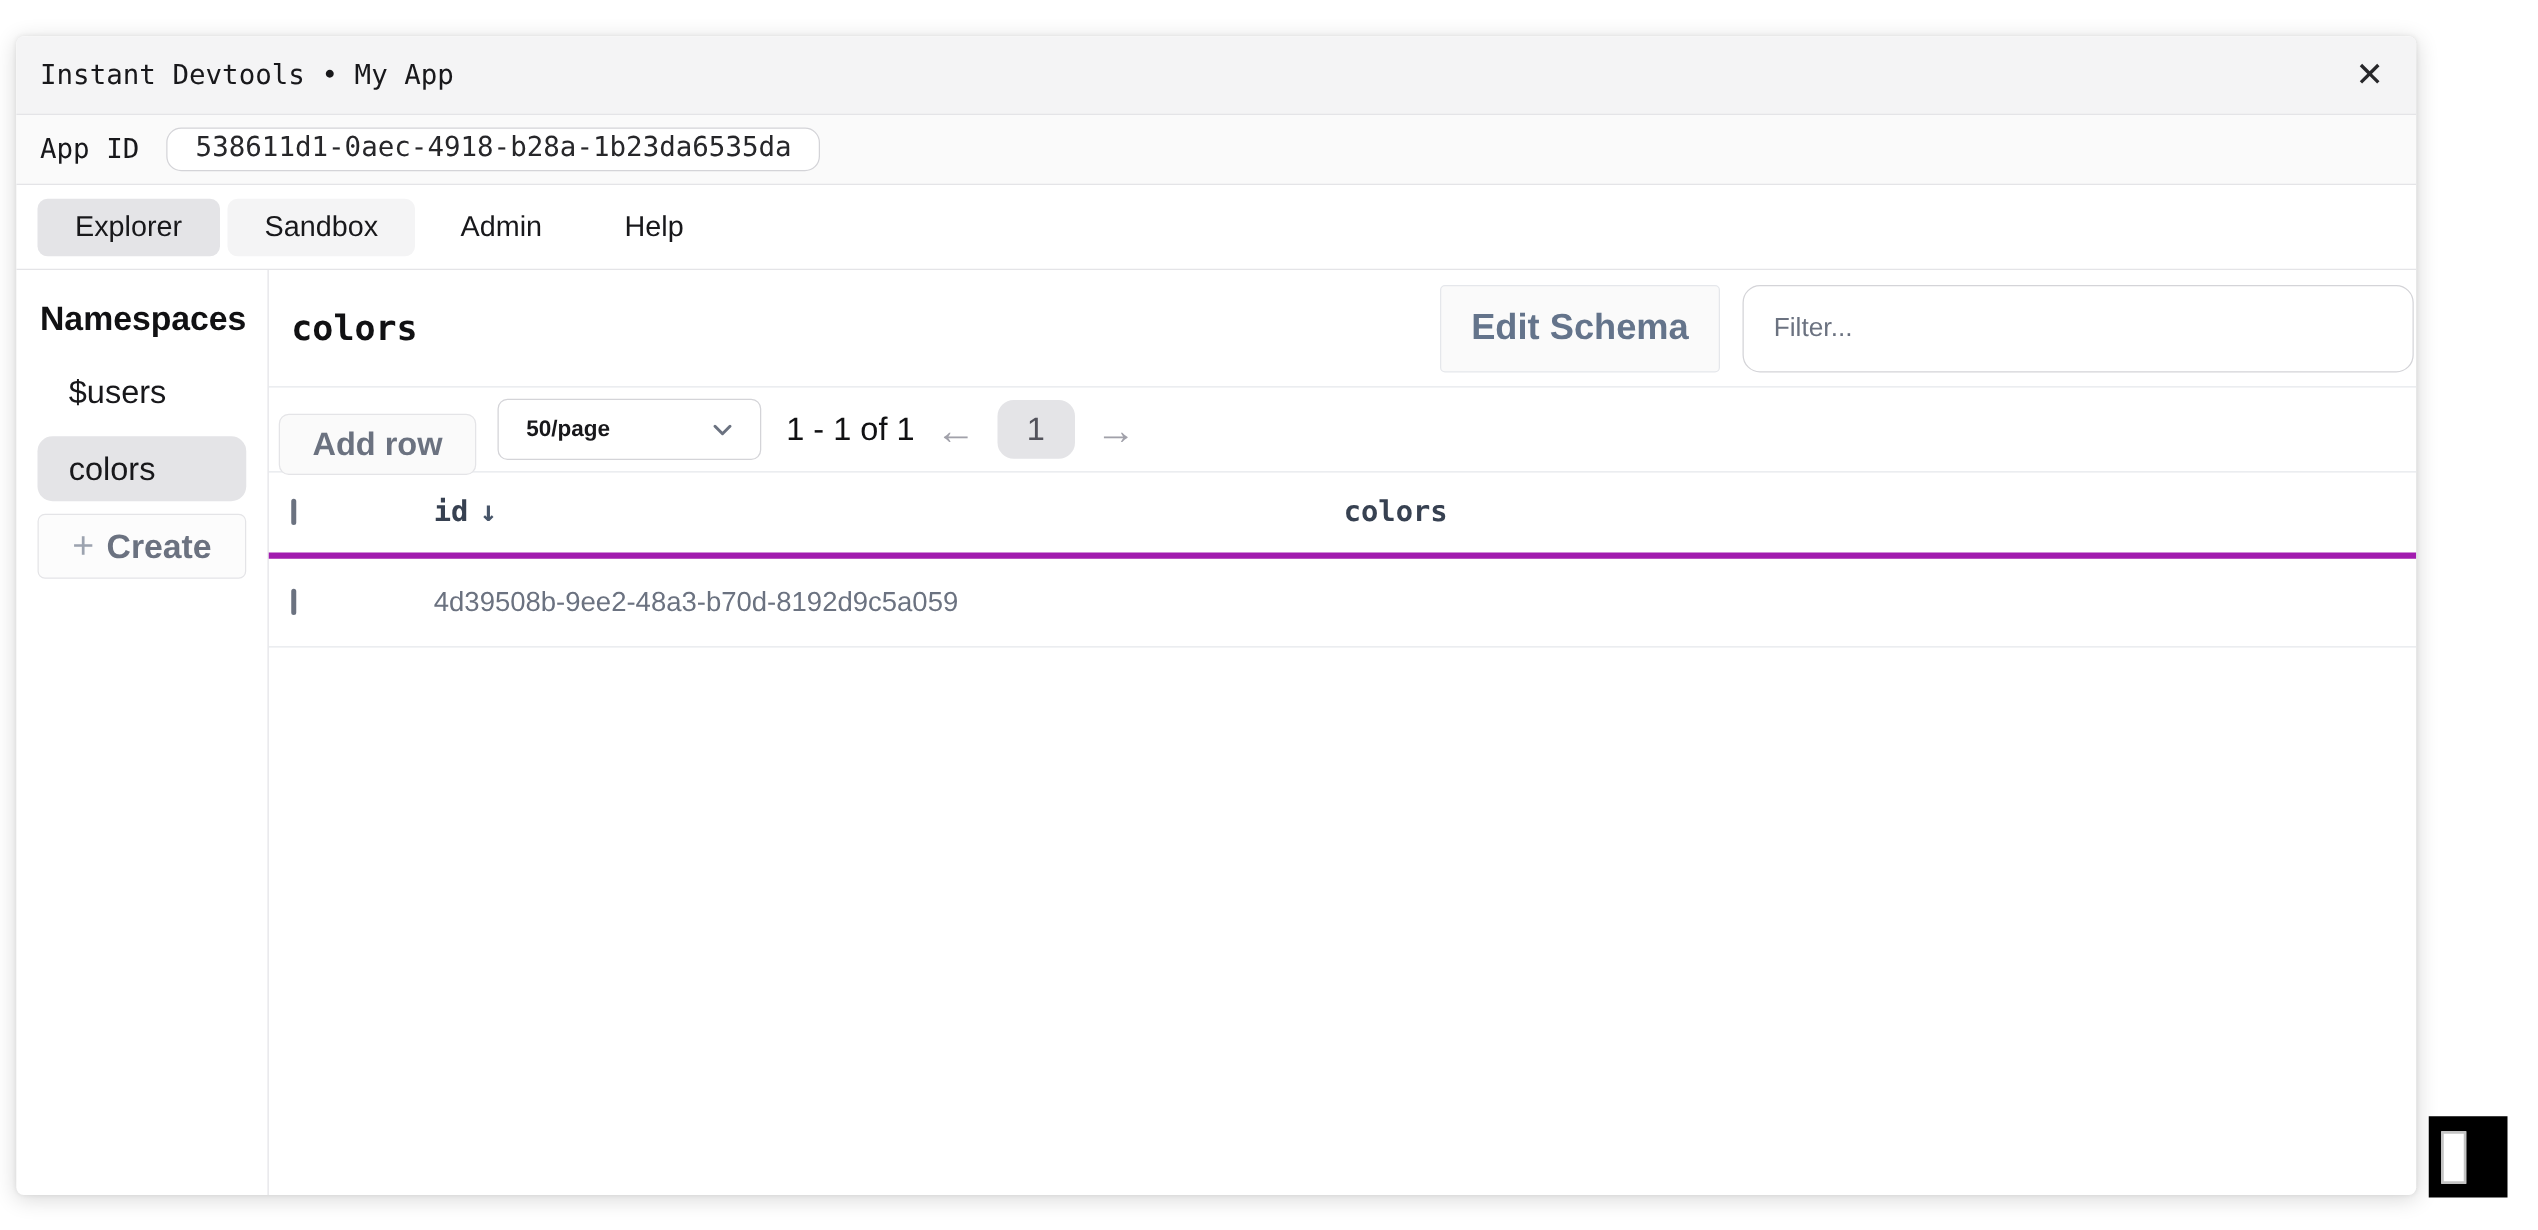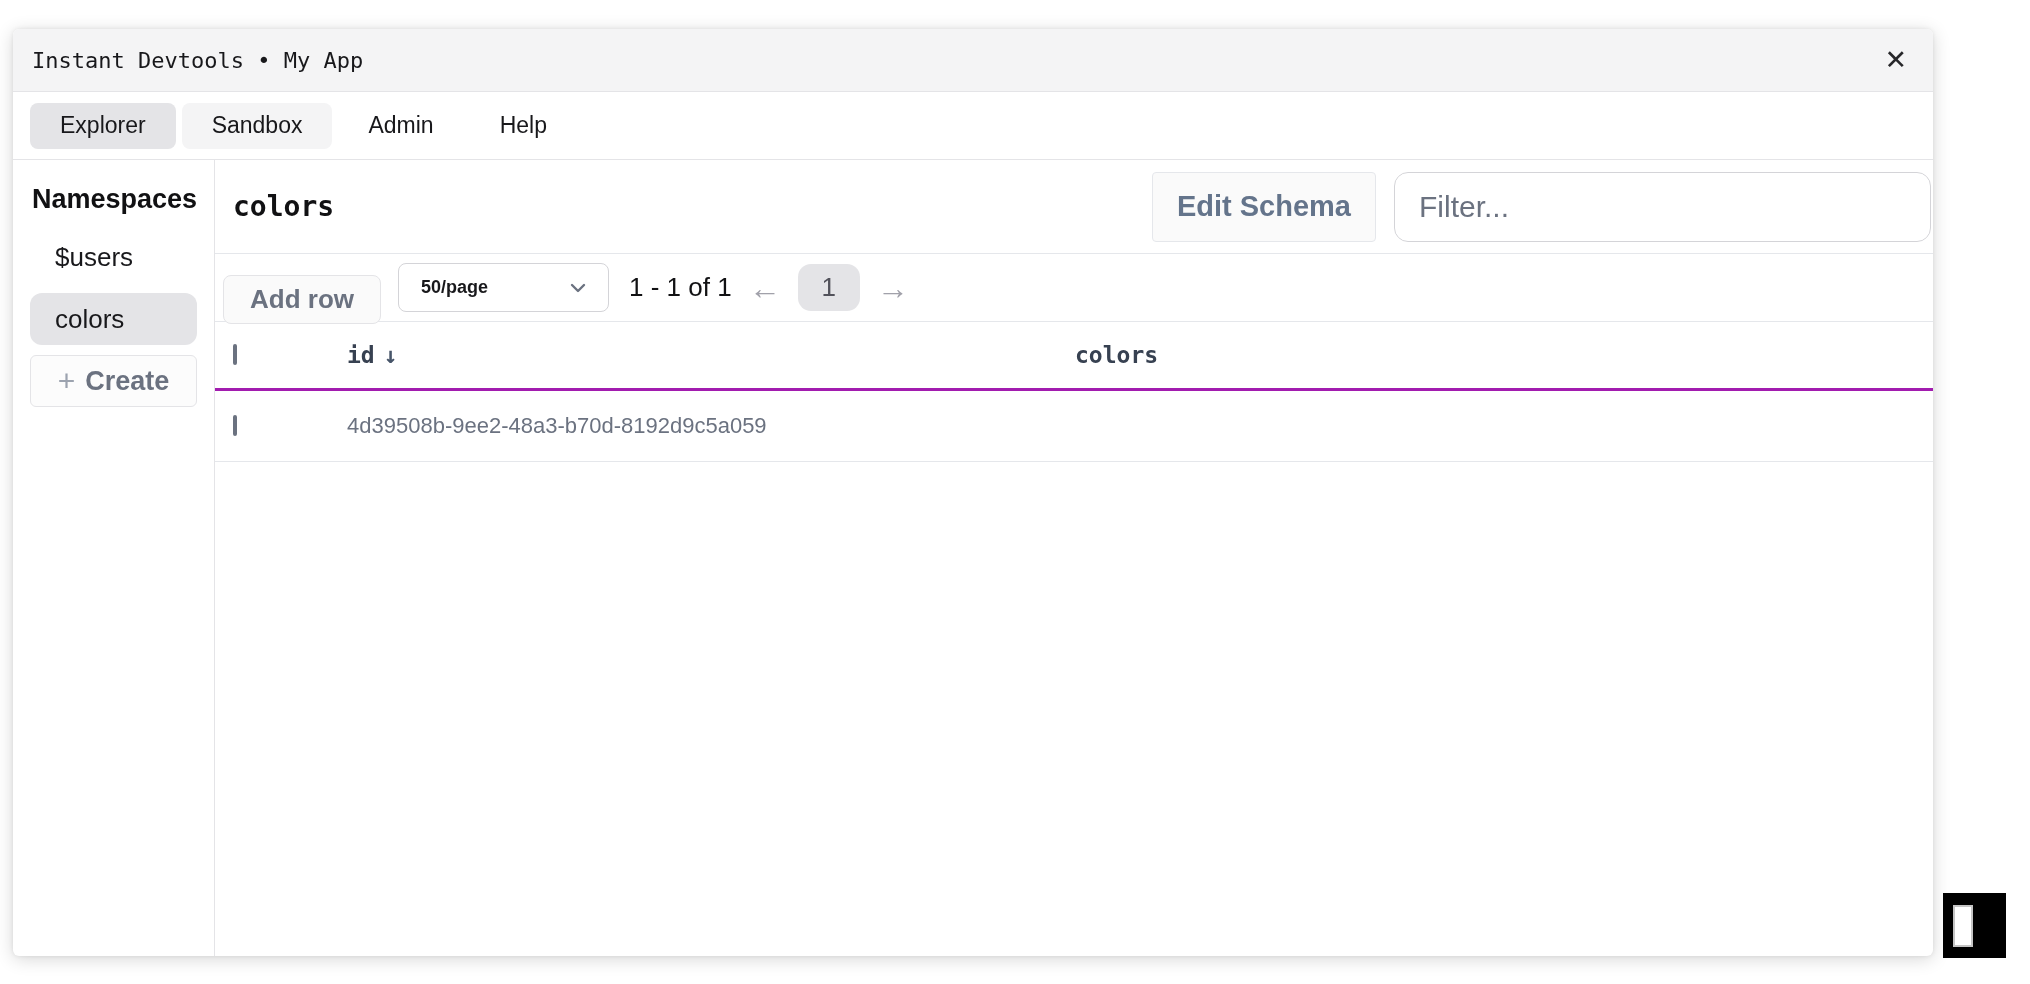--- a/index.html
+++ b/index.html
@@ -55,42 +55,42 @@
   .main-header { height:94px; flex:0 0 94px; border-bottom:1.5px solid #e5e7eb;
                  display:flex; align-items:center; justify-content:space-between;
                  padding:0 2px 0 18px; }
   .ns-title { font-family:"DejaVu Sans Mono", monospace; font-weight:bold; font-size:28px;
               color:#111113; }
   .header-actions { display:flex; align-items:center; gap:18px; }
   .edit-schema { height:70px; padding:0 24px; background:#fafafa; border:1.5px solid #e5e7eb;
                  border-radius:4px; font-family:"Liberation Sans", sans-serif; font-size:29px;
                  font-weight:bold; color:#64748b; cursor:pointer; }
   .filter-input { width:537px; height:70px; border:1.5px solid #d4d4d8; border-radius:14px;
-                  font-family:"Liberation Sans", sans-serif; font-size:30px; color:#7f1d1d;
+                  font-family:"Liberation Sans", sans-serif; font-size:21px; color:#7f1d1d;
                   padding:0 24px; outline:none; background:#fff; }
   .filter-input::placeholder { color:#6b7280; }
 
   .toolbar { height:68px; flex:0 0 68px; border-bottom:1.5px solid #e5e7eb;
              display:flex; align-items:center; padding-left:8px; gap:17px; }
   .add-row { height:49px; padding:0 26px; background:#fafafa; border:1.5px solid #e4e4e7;
              border-radius:8px; font-family:"Liberation Sans", sans-serif; font-size:26px;
              font-weight:bold; color:#6b7280; cursor:pointer;margin-top:24px; }
   .pagesize { height:49px; width:211px; border:1.5px solid #d4d4d8; border-radius:8px;
               background:#fff; display:flex; align-items:center; justify-content:space-between;
               padding:0 18px 0 22px; cursor:pointer; }
   .pagesize .pval { font-size:18px; color:#18181b;font-weight:bold; }
   .range { font-size:26px; color:#111113; margin-left:3px; }
   .pg-arrow { font-size:32px; color:#a1a1aa; background:none; border:none; cursor:pointer;
               line-height:1; }
   .page-pill { width:62px; height:47px; background:#e4e4e7; border:none; border-radius:13px;
                font-size:26px; color:#52525b; cursor:pointer; }
 
   .grid-row { display:grid; grid-template-columns:114px 728px 1fr; align-items:center;
               padding-left:18px; }
-  .thead { height:69px; flex:0 0 69px; border-bottom:3px solid #a21caf; }
+  .thead { height:69px; flex:0 0 69px; border-bottom:5px solid #a21caf; }
   .trow  { height:71px; flex:0 0 71px; border-bottom:1.5px solid #e5e7eb; cursor:pointer; }
   .checkbox { width:31px; height:29px; border:2px solid #6b7280; border-radius:3px;
               background:#fff; cursor:pointer; }
   .th { font-family:"DejaVu Sans Mono", monospace; font-weight:bold; font-size:23px;
         color:#374151; display:flex; align-items:center; gap:9px; cursor:pointer; }
   .sort-arrow { font-size:23px; color:#475569; }
   .cell { font-family:Liberation Sans, sans-serif; font-size:22px; color:#6b7280; }
 
   .filler { flex:1; }
 
@@ -104,20 +104,24 @@
 <body>
 
 <div class="stage">
   <div class="panel">
 
     <div class="titlebar">
       <span class="title">Instant Devtools • My App</span>
       <button class="close-btn">✕</button>
     </div>
 
+    <div class="appid-row">
+      <span class="appid-label">App ID</span>
+      <span class="appid-value">538611d1-0aec-4918-b28a-1b23da6535da</span>
+    </div>
 
     <div class="tabbar">
       <button class="tab active">Explorer</button>
       <button class="tab subtle">Sandbox</button>
       <button class="tab">Admin</button>
       <button class="tab">Help</button>
     </div>
 
     <div class="panel-body">
 

